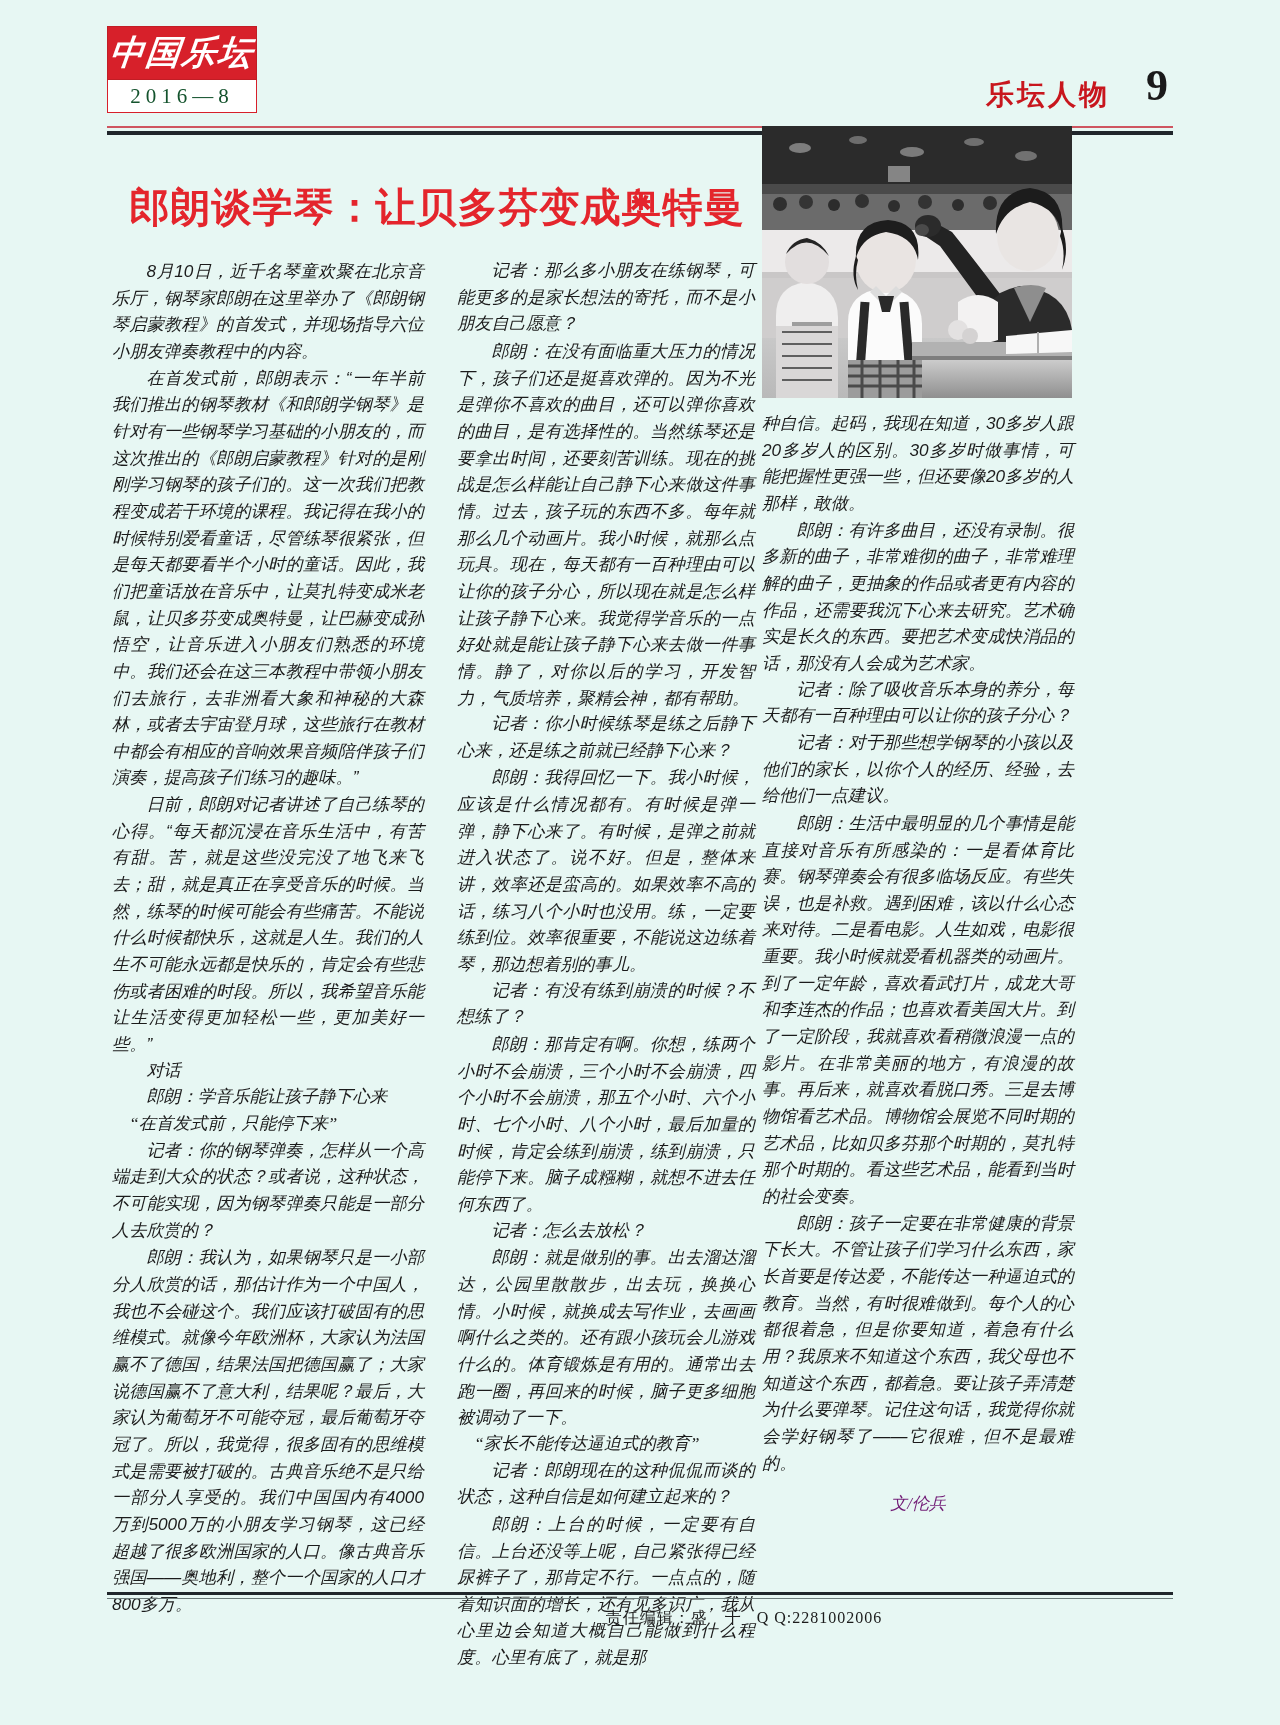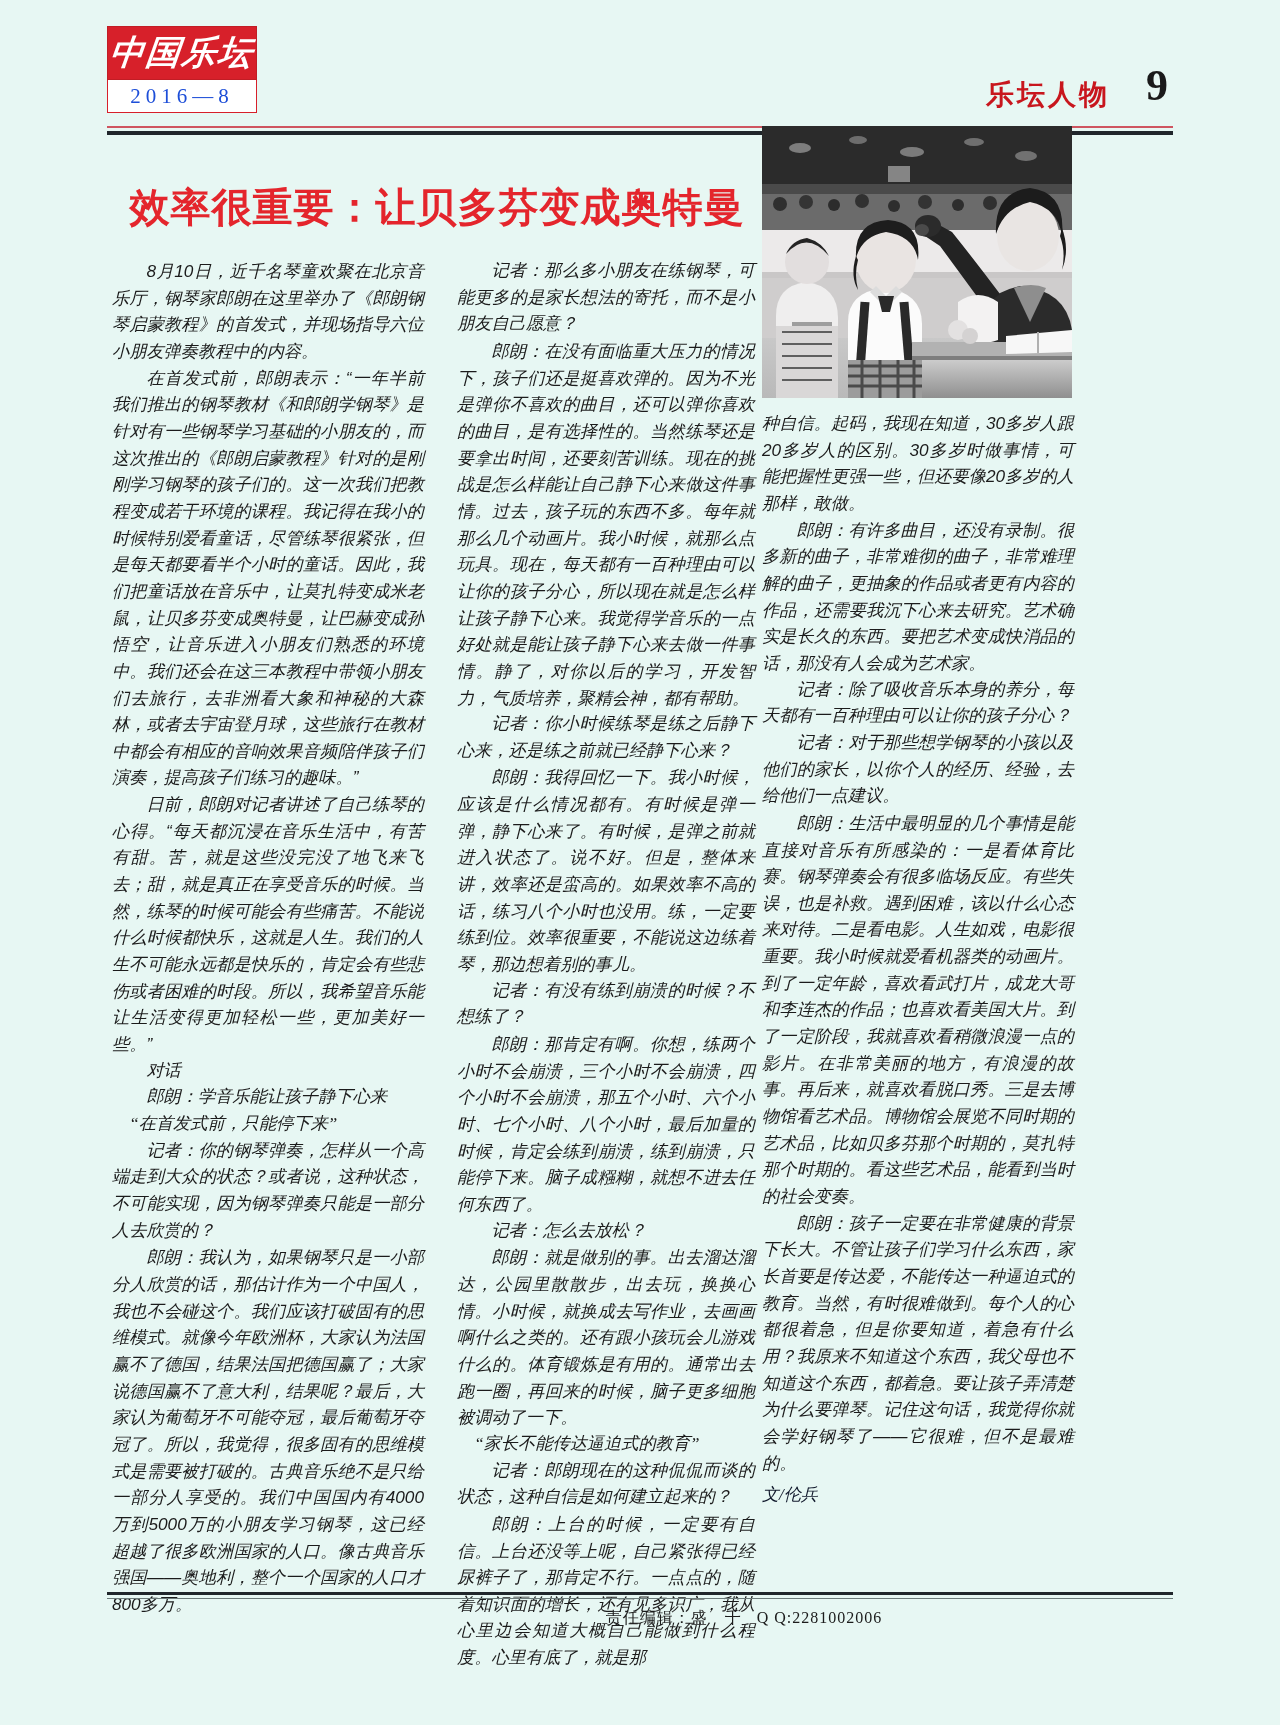--- a/index.html
+++ b/index.html
@@ -59,21 +59,21 @@
   .logo-bottom {
     background: #ffffff;
     border: 1px solid #d7202a;
     border-top: none;
     height: 32px;
     display: flex;
     align-items: center;
     justify-content: center;
   }
   .logo-bottom span {
-    color: #1d4ed8;
+    color: #14532d;
     font-family: "Liberation Serif", "DejaVu Serif", serif;
     font-size: 21px;
     letter-spacing: 5px;
     white-space: nowrap;
   }
 
   .section-title {
     position: absolute;
     right: 170px;
     top: 76px;
@@ -174,26 +174,26 @@
     text-indent: 2em;
   }
   .para.noindent { text-indent: 0; }
   .para.center-q {
     text-indent: 1em;
     font-family: "Liberation Serif", "DejaVu Serif", serif;
     font-style: italic;
   }
 
   .byline {
-    margin-top: 7px;
-    text-align: left;
+    margin-top: 16px;
+    text-align: center;
     font-family: "Liberation Serif", "DejaVu Serif", serif;
     font-style: italic;
     font-size: 17px;
-    color: #0f172a;
+    color: #701a75;
   }
 
   
   .footer-rule-dark {
     position: absolute;
     left: 107px;
     top: 1592px;
     width: 1066px;
     height: 3px;
     background: #20262b;
@@ -239,21 +239,21 @@
       </div>
     </div>
 
     <div class="section-title">乐坛人物</div>
     <div class="page-number">9</div>
 
     <div class="rule-red"></div>
     <div class="rule-dark"></div>
   </div>
 
-  <div class="headline">效率很重要：让贝多芬变成奥特曼</div>
+  <div class="headline">郎朗谈学琴：让贝多芬变成奥特曼</div>
 
   <div class="photo">
     <svg width="310" height="272" viewBox="0 0 310 272" xmlns="http://www.w3.org/2000/svg">
       <defs>
         <linearGradient id="hallbg" x1="0" y1="0" x2="0" y2="1">
           <stop offset="0%" stop-color="#5d5d5d"></stop>
           <stop offset="38%" stop-color="#3a3a3a"></stop>
           <stop offset="55%" stop-color="#d8d8d8"></stop>
           <stop offset="100%" stop-color="#b9b9b9"></stop>
         </linearGradient>

